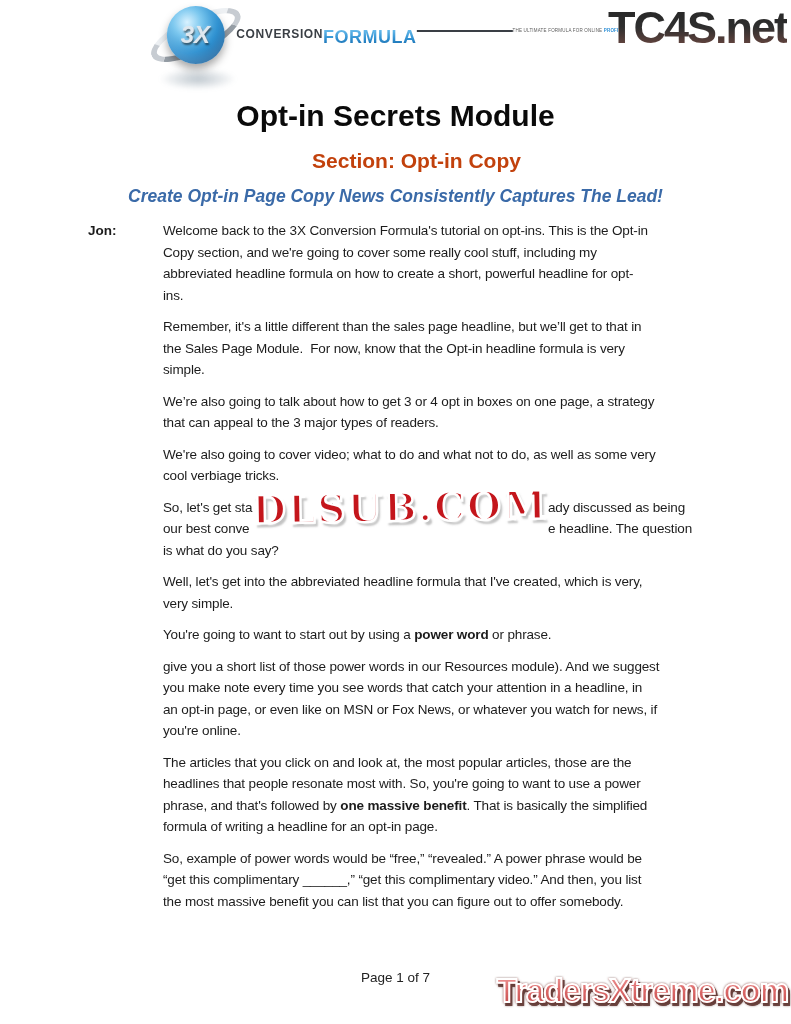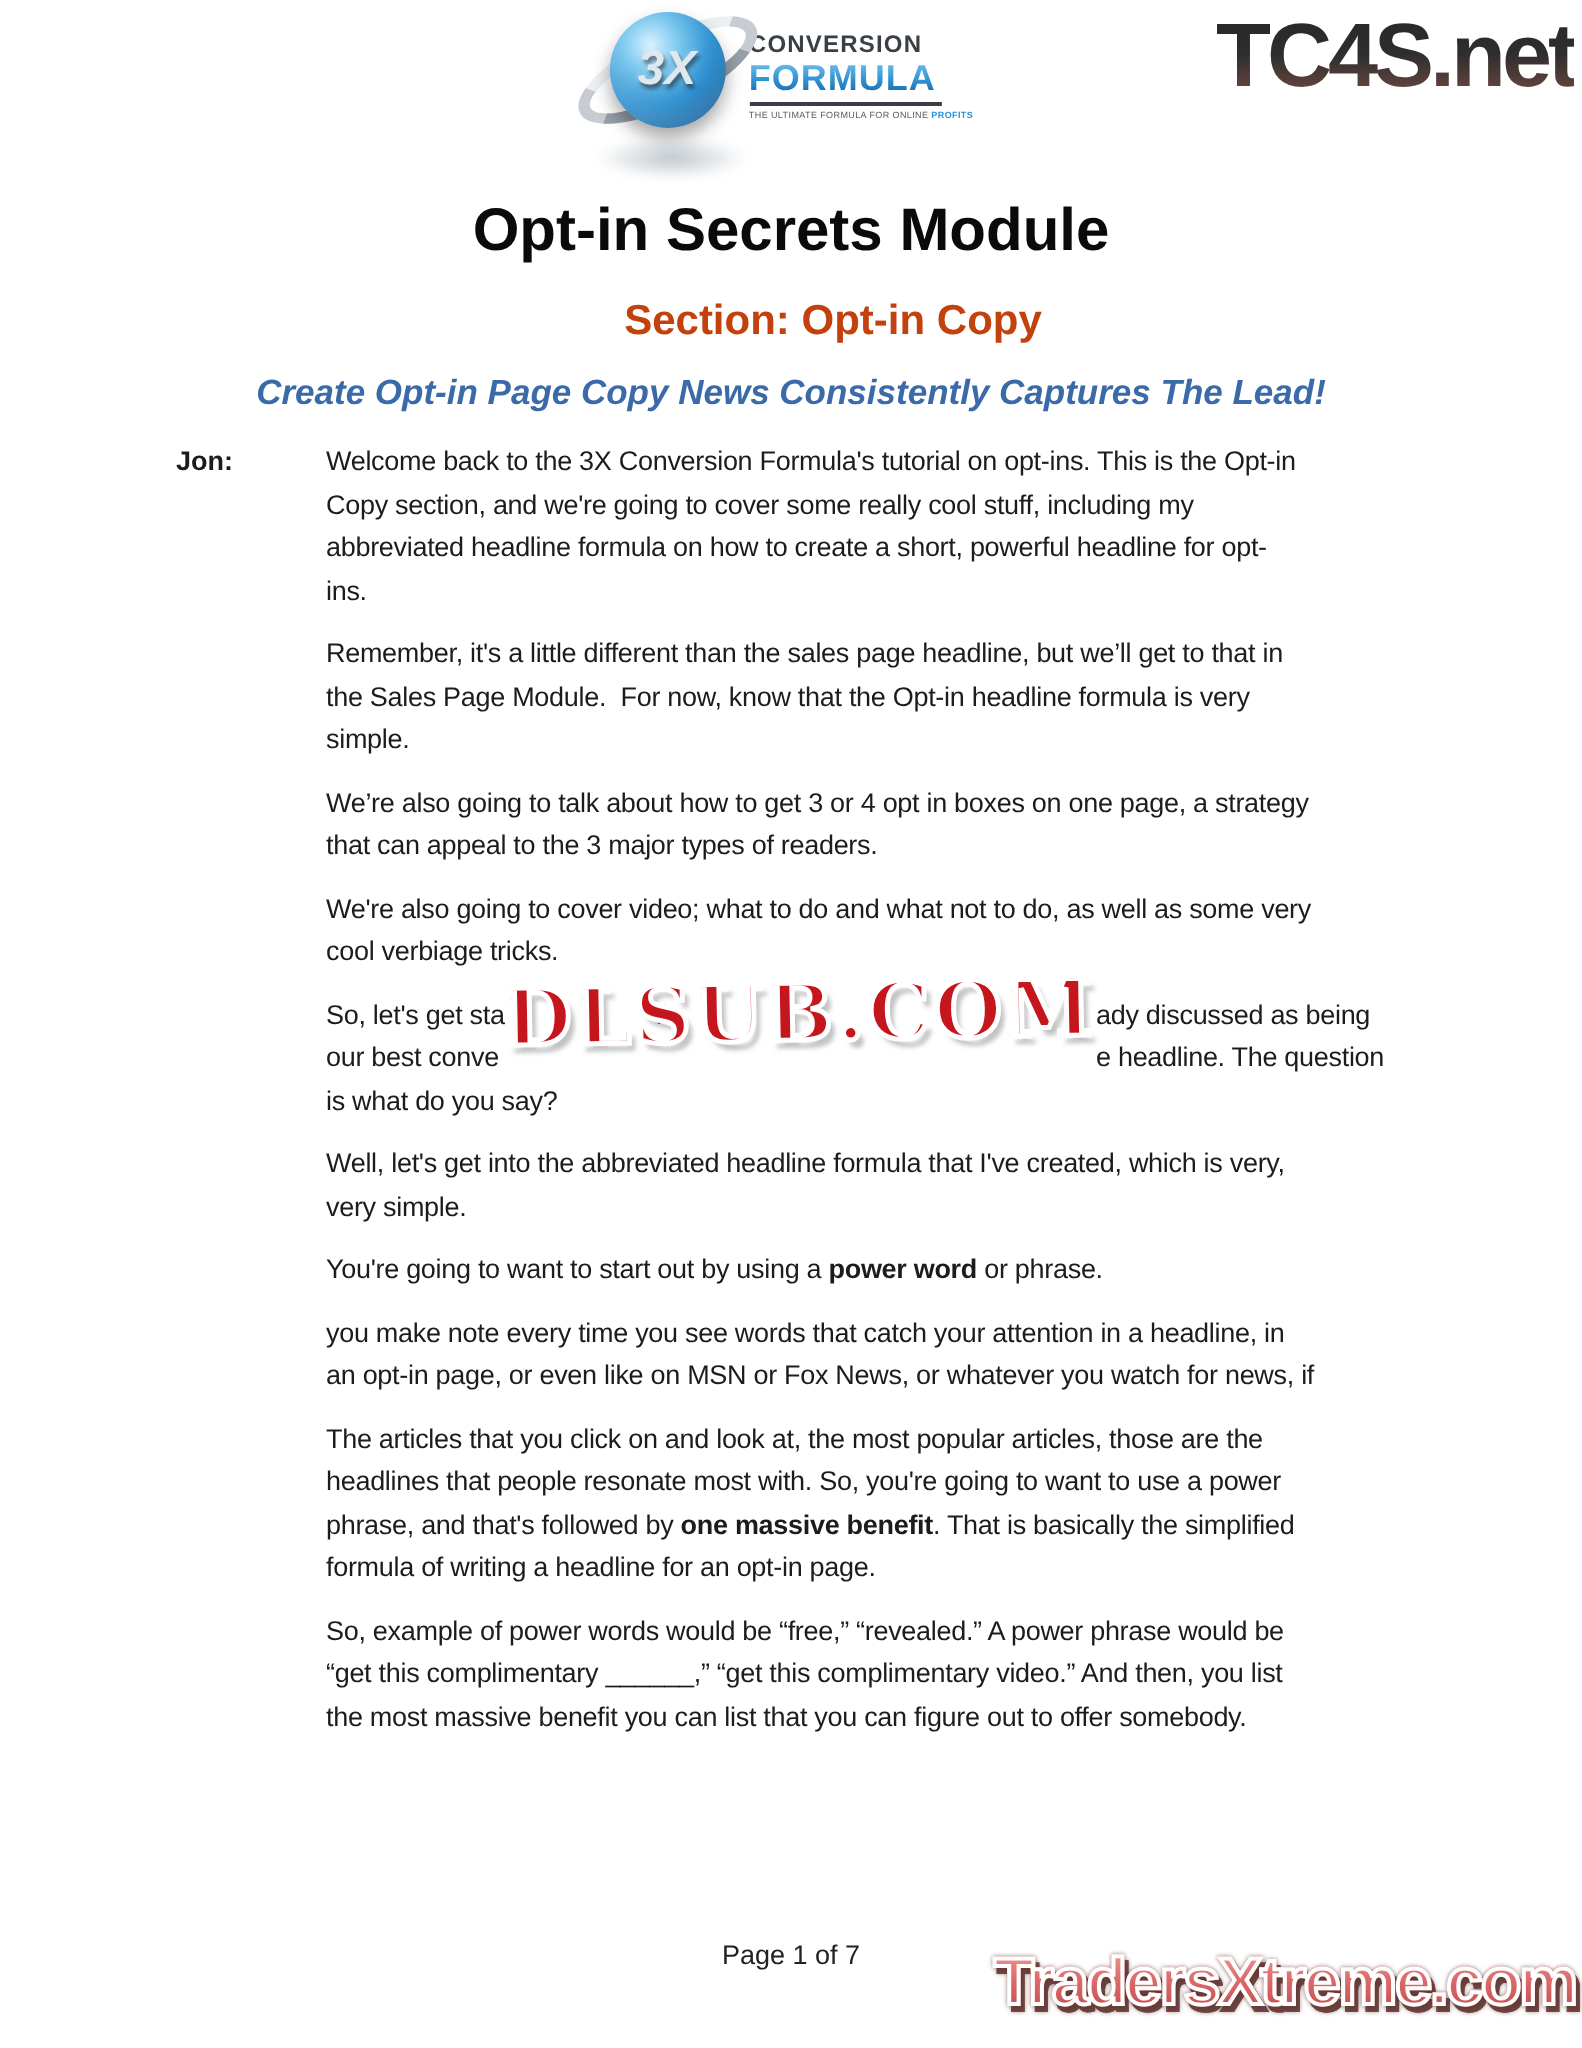--- a/index.html
+++ b/index.html
@@ -18,21 +18,21 @@
     border:6px solid #c7ccd2; border-top-color:#edf0f3; border-bottom-color:#969ea6; }
   .orb-sphere { position:absolute; inset:0; border-radius:50%;
     background:radial-gradient(circle at 35% 28%, #d9f2ff 0%, #7cc8ef 25%, #2b8fd0 55%, #0b5a9a 80%, #063e70 100%);
     box-shadow:inset 0 -8px 12px rgba(255,255,255,.2), 0 5px 9px rgba(0,0,0,.35); }
   .orb-text { position:absolute; inset:0; display:flex; align-items:center; justify-content:center;
     font-weight:bold; font-style:italic; font-size:24px; color:#dfe8ef;
     text-shadow:1px 2px 2px rgba(0,0,0,.55), 0 0 3px rgba(255,255,255,.35); }
   .orb-shadow { position:absolute; left:-8px; top:62px; width:78px; height:22px;
     background:radial-gradient(ellipse at center, rgba(70,95,115,.35) 0%, transparent 70%);
     filter:blur(2px); }
-  .logo-text { display:flex; flex-direction:column; padding-top:6px; }
+  .logo-text { display:flex; flex-direction:row; padding-top:6px; }
   .logo-line1 { font-size:12px; font-weight:bold; color:#3a3f45; letter-spacing:.6px; line-height:1.15; }
   .logo-line2 { font-size:18px; font-weight:bold; letter-spacing:.5px; line-height:1.1; color:#1e78c0;
     background:linear-gradient(180deg,#74c4f1 0%, #2e8fd0 55%, #135f9f 100%);
     -webkit-background-clip:text; background-clip:text; -webkit-text-fill-color:transparent; }
   .logo-divider { height:2px; background:#3a3f45; margin:2px 0 2px 0; width:96px; }
   .logo-tagline { font-size:4.5px; color:#5c5c5c; letter-spacing:.2px; white-space:nowrap; }
   .logo-tagline b { color:#2d8fd6; }
 
   
   .tc4s { position:absolute; top:2px; right:4px; font-size:45px; font-weight:bold;
@@ -126,22 +126,24 @@
         <div class="line"><span>is what do you say?</span></div>
       </div>
       <div class="para">
         <div class="line"><span>Well, let's get into the abbreviated headline formula that I've created, which is very,</span></div>
         <div class="line"><span>very simple.</span></div>
       </div>
       <div class="para">
         <div class="line"><span>You're going to want to start out by using a </span><b>power word</b><span> or phrase.</span></div>
       </div>
       <div class="para">
+        <div class="line"><span>give you a short list of those power words in our Resources module). And we suggest</span></div>
         <div class="line"><span>you make note every time you see words that catch your attention in a headline, in</span></div>
         <div class="line"><span>an opt-in page, or even like on MSN or Fox News, or whatever you watch for news, if</span></div>
+        <div class="line"><span>you're online.</span></div>
       </div>
       <div class="para">
         <div class="line"><span>The articles that you click on and look at, the most popular articles, those are the</span></div>
         <div class="line"><span>headlines that people resonate most with. So, you're going to want to use a power</span></div>
         <div class="line"><span>phrase, and that's followed by </span><b>one massive benefit</b><span>. That is basically the simplified</span></div>
         <div class="line"><span>formula of writing a headline for an opt-in page.</span></div>
       </div>
       <div class="para">
         <div class="line"><span>So, example of power words would be “free,” “revealed.” A power phrase would be</span></div>
         <div class="line"><span>“get this complimentary ______,” “get this complimentary video.” And then, you list</span></div>

